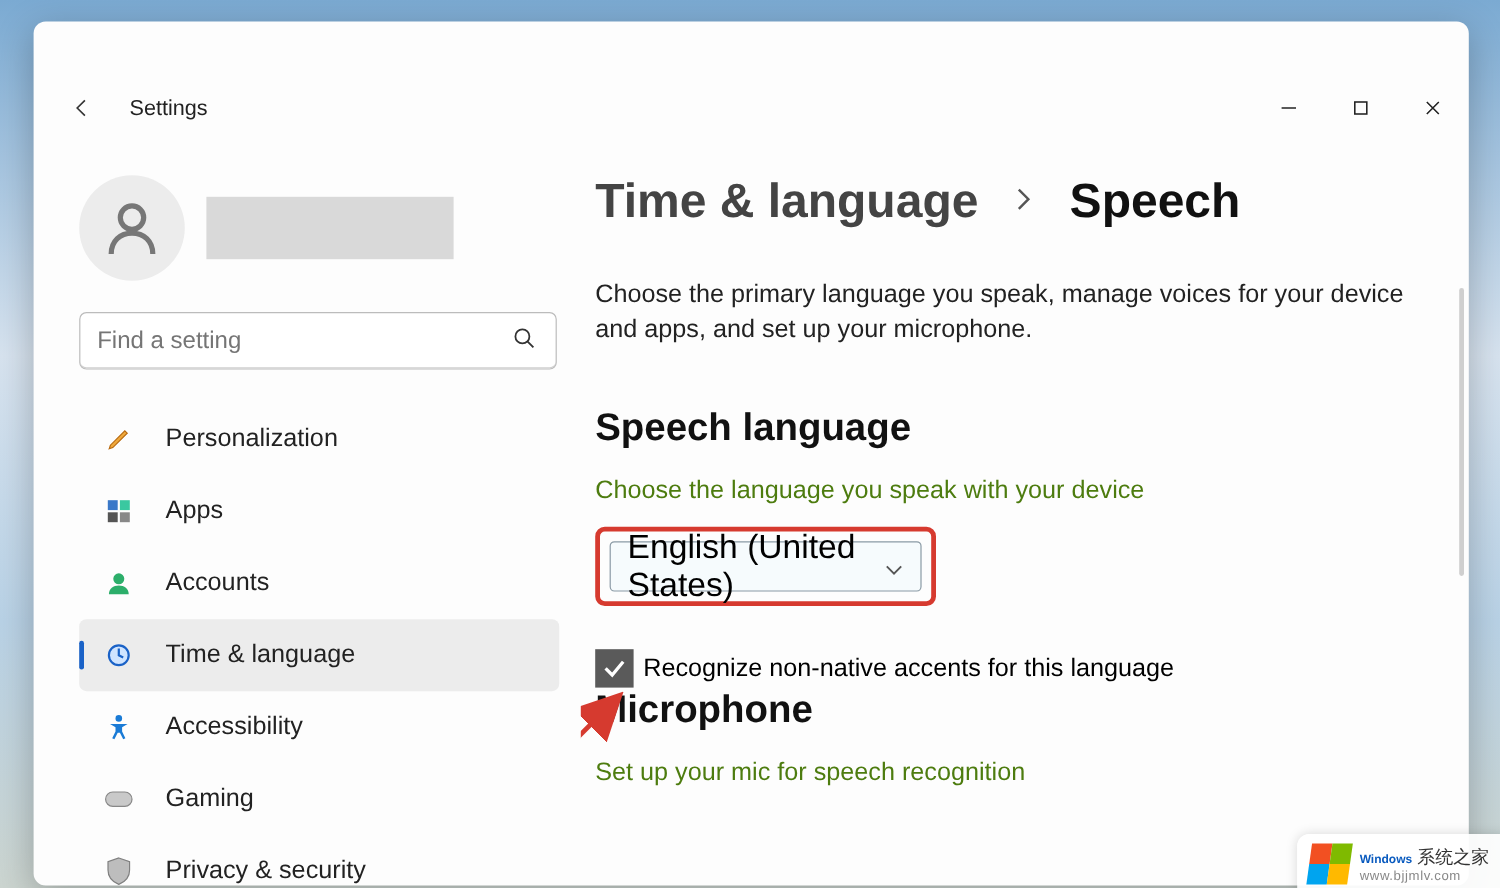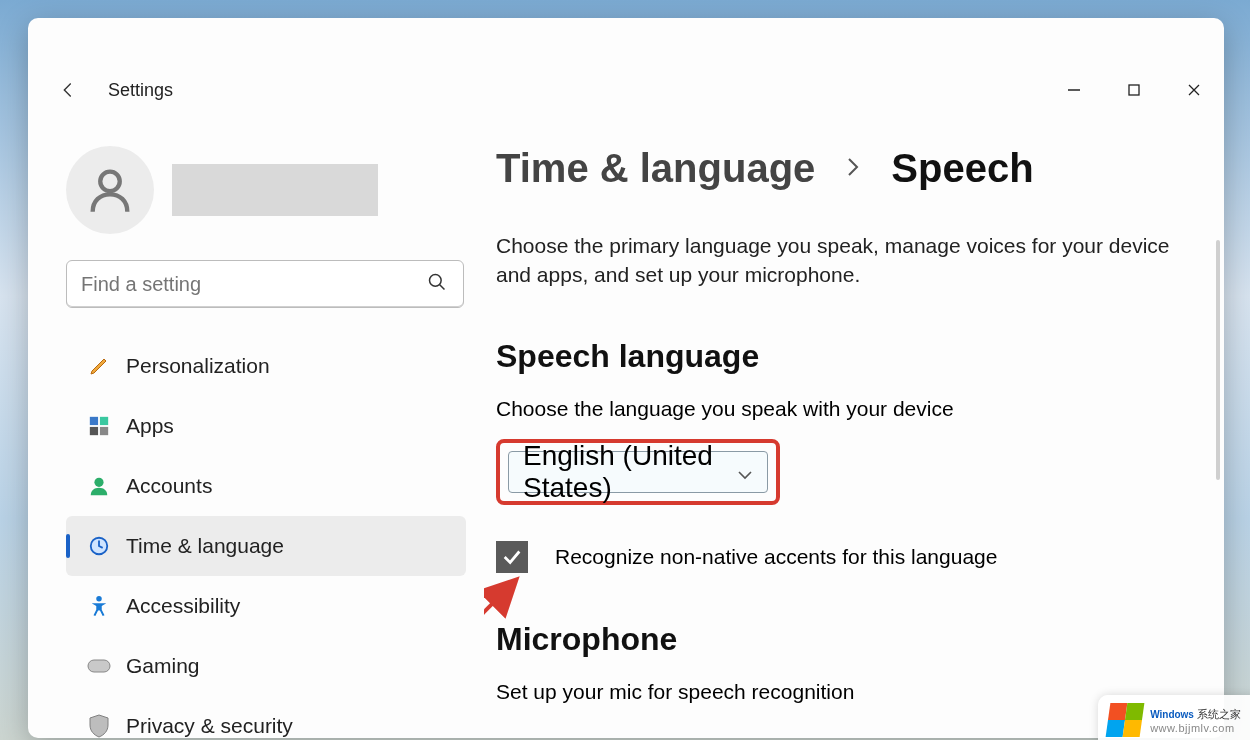--- a/index.html
+++ b/index.html
@@ -62,21 +62,21 @@
   }
   .search-wrap input {
     flex:1; border:none; outline:none; background:transparent;
     font-size:20px; padding:0 14px; color:#555;
   }
   .search-icon { padding-right:16px; }
 
   .nav { display:flex; flex-direction:column; width:400px; }
   .nav-item {
     height:60px;
-    display:flex; align-items:center; gap:12px;
+    display:flex; align-items:center; gap:24px;
     padding-left:18px;
     border-radius:6px;
     cursor:pointer;
     font-size:21px; color:#222;
     position:relative;
   }
   .nav-item.selected { background:#ececec; }
   .nav-item.selected::before {
     content:""; position:absolute; left:0; top:18px; bottom:18px; width:4px;
     background:#1a62c7; border-radius:3px;
@@ -96,37 +96,37 @@
   }
   .breadcrumb {
     display:flex; align-items:center; gap:30px;
     margin-bottom:40px;
   }
   .bc-top { font-size:40px; font-weight:600; color:#444; cursor:pointer; }
   .bc-page{ font-size:40px; font-weight:600; color:#111; }
   .bc-sep { font-size:24px; color:#555; }
   .desc { font-size:21px; color:#222; line-height:1.4; max-width:680px; margin-bottom:48px; }
   .sect-h { font-size:32px; font-weight:600; color:#111; margin-bottom:22px; }
-  .sect-sub { font-size:21px; color:#000000; margin-bottom:18px; }
+  .sect-sub { font-size:21px; color:#4d7c0f; margin-bottom:18px; }
   .dropdown-outline {
     display:inline-block;
     padding:8px;
     border:4px solid #d63a2f;
     border-radius:8px;
     margin-bottom:36px;
   }
   .dropdown {
     width:260px; height:42px;
     border:1px solid #8a9aa5;
     background:#f6fbfd;
     border-radius:4px;
     display:flex; align-items:center; justify-content:space-between;
     padding:0 14px; font-size:28px; cursor:pointer;
   }
-  .check-row { display:flex; align-items:center; gap:27px; margin-bottom:48px; }
+  .check-row { display:flex; align-items:center; gap:8px; }
   .checkbox {
     width:32px; height:32px; background:#5a5a5a;
     display:flex; align-items:center; justify-content:center; cursor:pointer;
   }
   .checkbox svg { stroke:#fff; stroke-width:3; fill:none; }
   .check-label { font-size:21px; }
   .arrow-annot {
     position:absolute; left:-110px; top:430px; pointer-events:none;
   }
 
@@ -143,21 +143,21 @@
   .watermark .wlogo {
     width:34px; height:34px;
     display:grid; grid-template-columns:1fr 1fr; grid-template-rows:1fr 1fr;
     transform: skewX(-8deg);
   }
   .wlogo div:nth-child(1){background:#f25022;}
   .wlogo div:nth-child(2){background:#7fba00;}
   .wlogo div:nth-child(3){background:#00a4ef;}
   .wlogo div:nth-child(4){background:#ffb900;}
   .watermark .wtxt b { color:#0a5bbf; font-size:10px; font-weight:600; }
-  .watermark .wtxt span { color:#333; font-size:11px;margin-top:20px; }
+  .watermark .wtxt span { color:#333; font-size:15px;margin-top:20px; }
   .watermark .wtxt small { display:block; color:#888; font-size:11px; letter-spacing:.5px; }
 </style>
 </head>
 <body>
 
 <div class="window">
 
   <div class="titlebar">
     <div class="back-btn">
       <svg width="22" height="22" viewBox="0 0 24 24" fill="none" stroke="#333" stroke-width="1.5">

